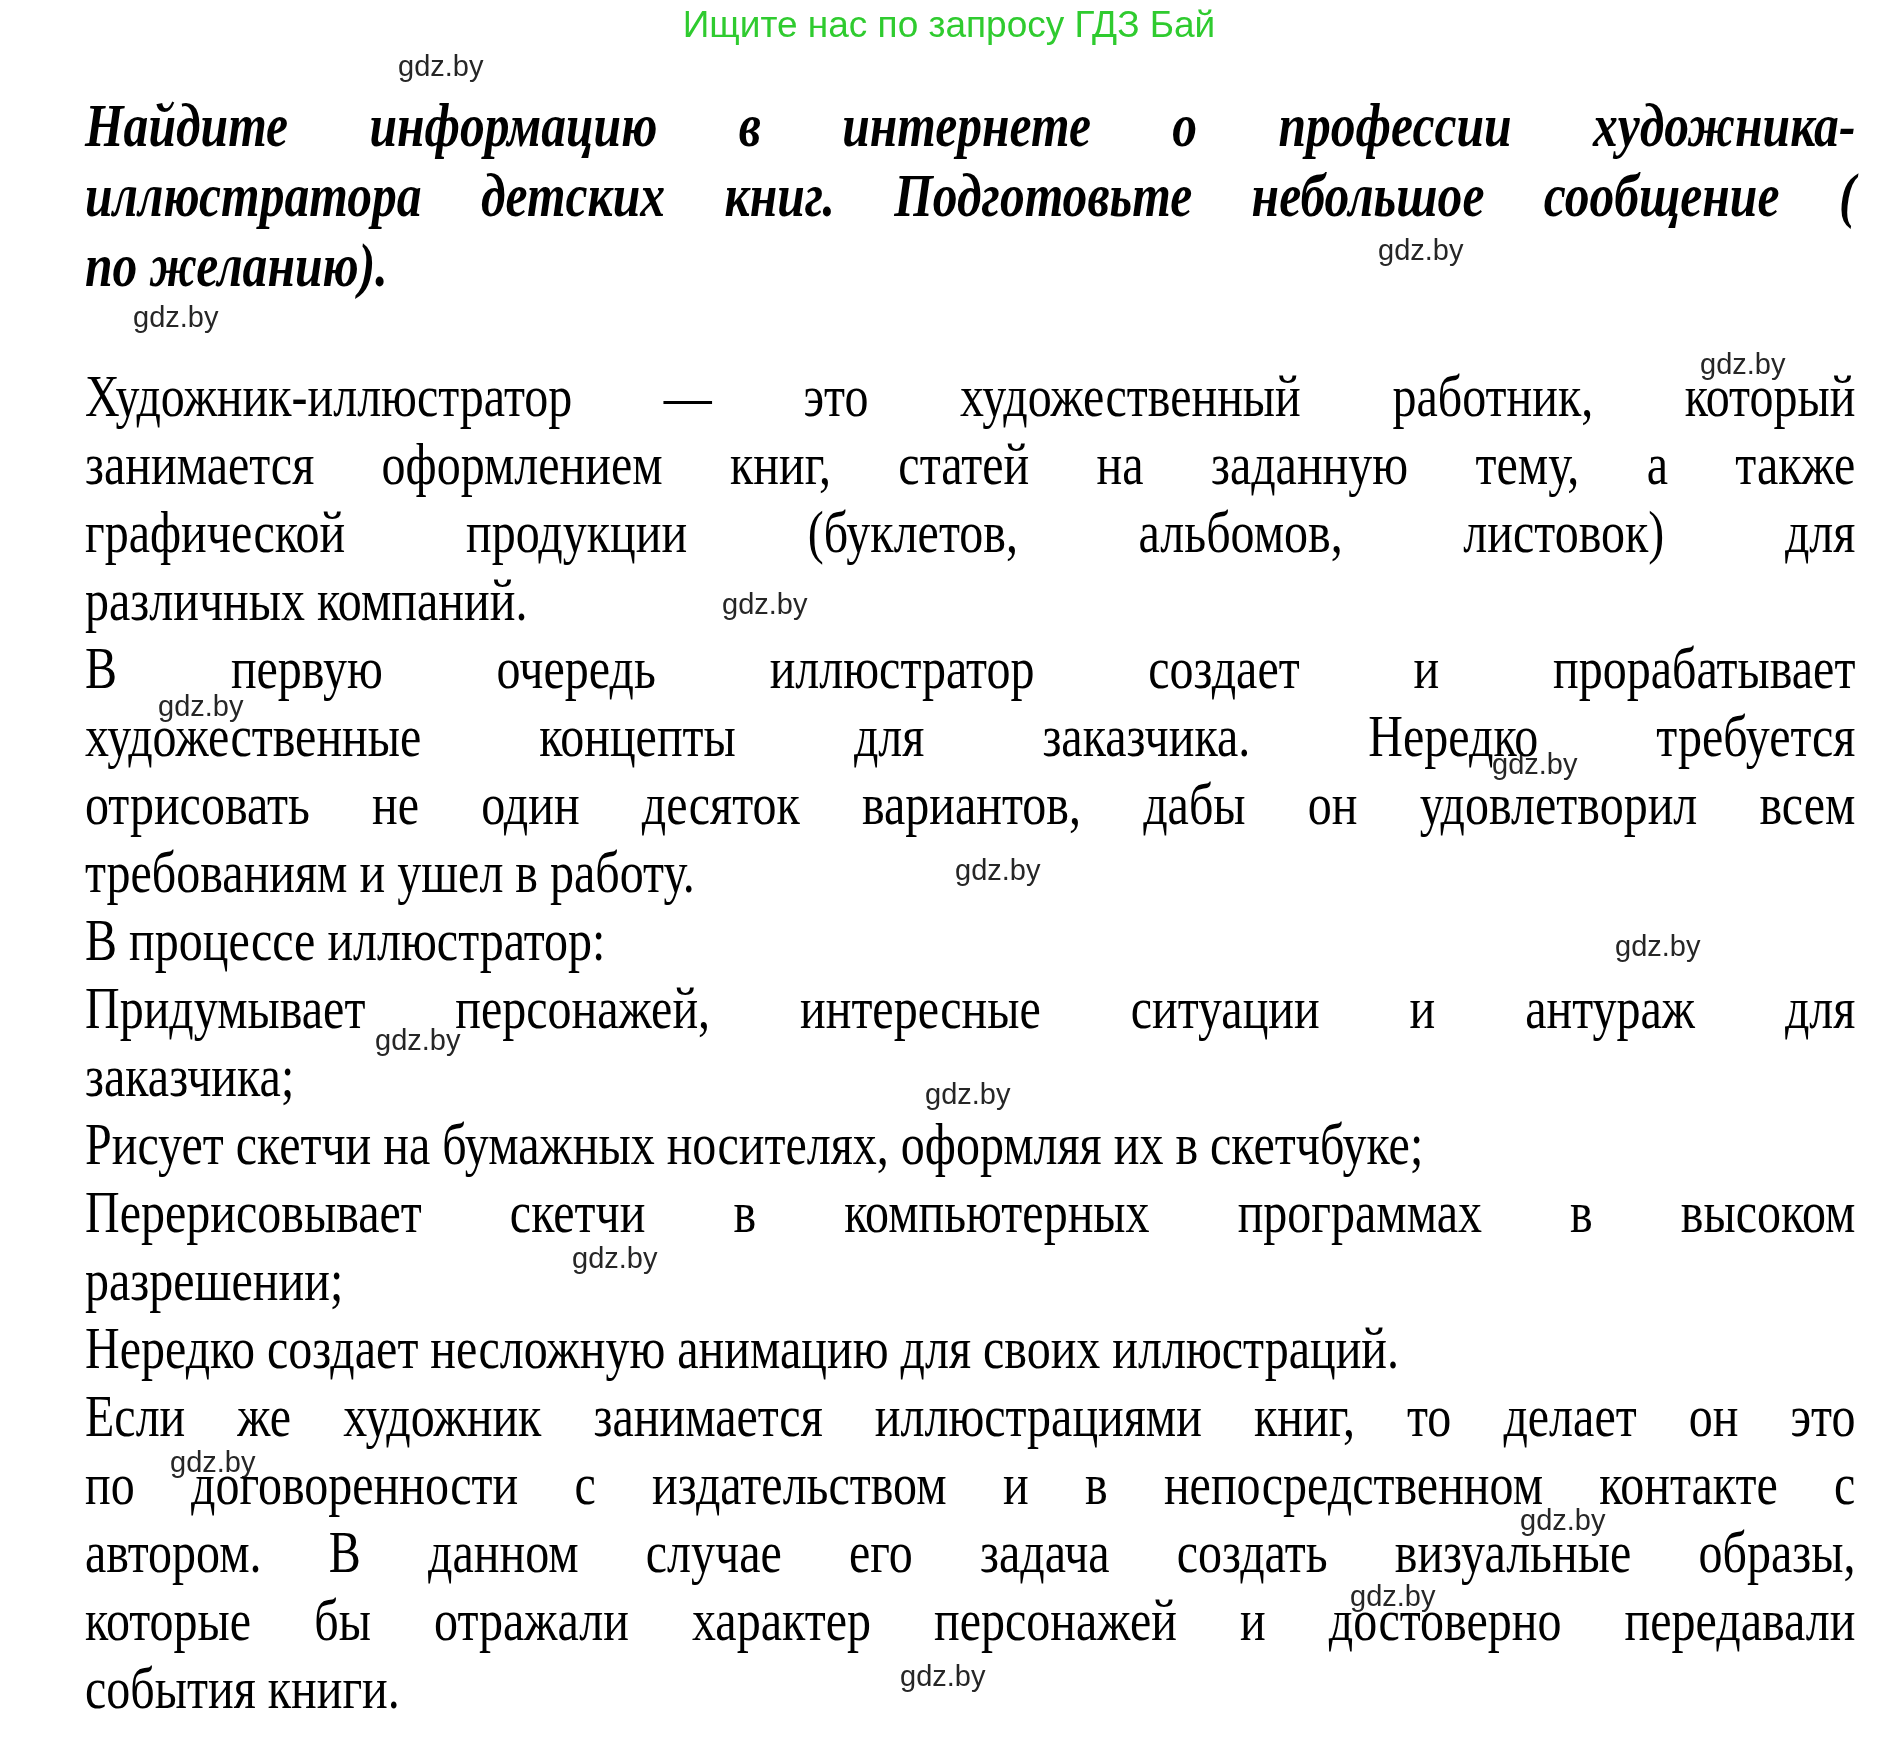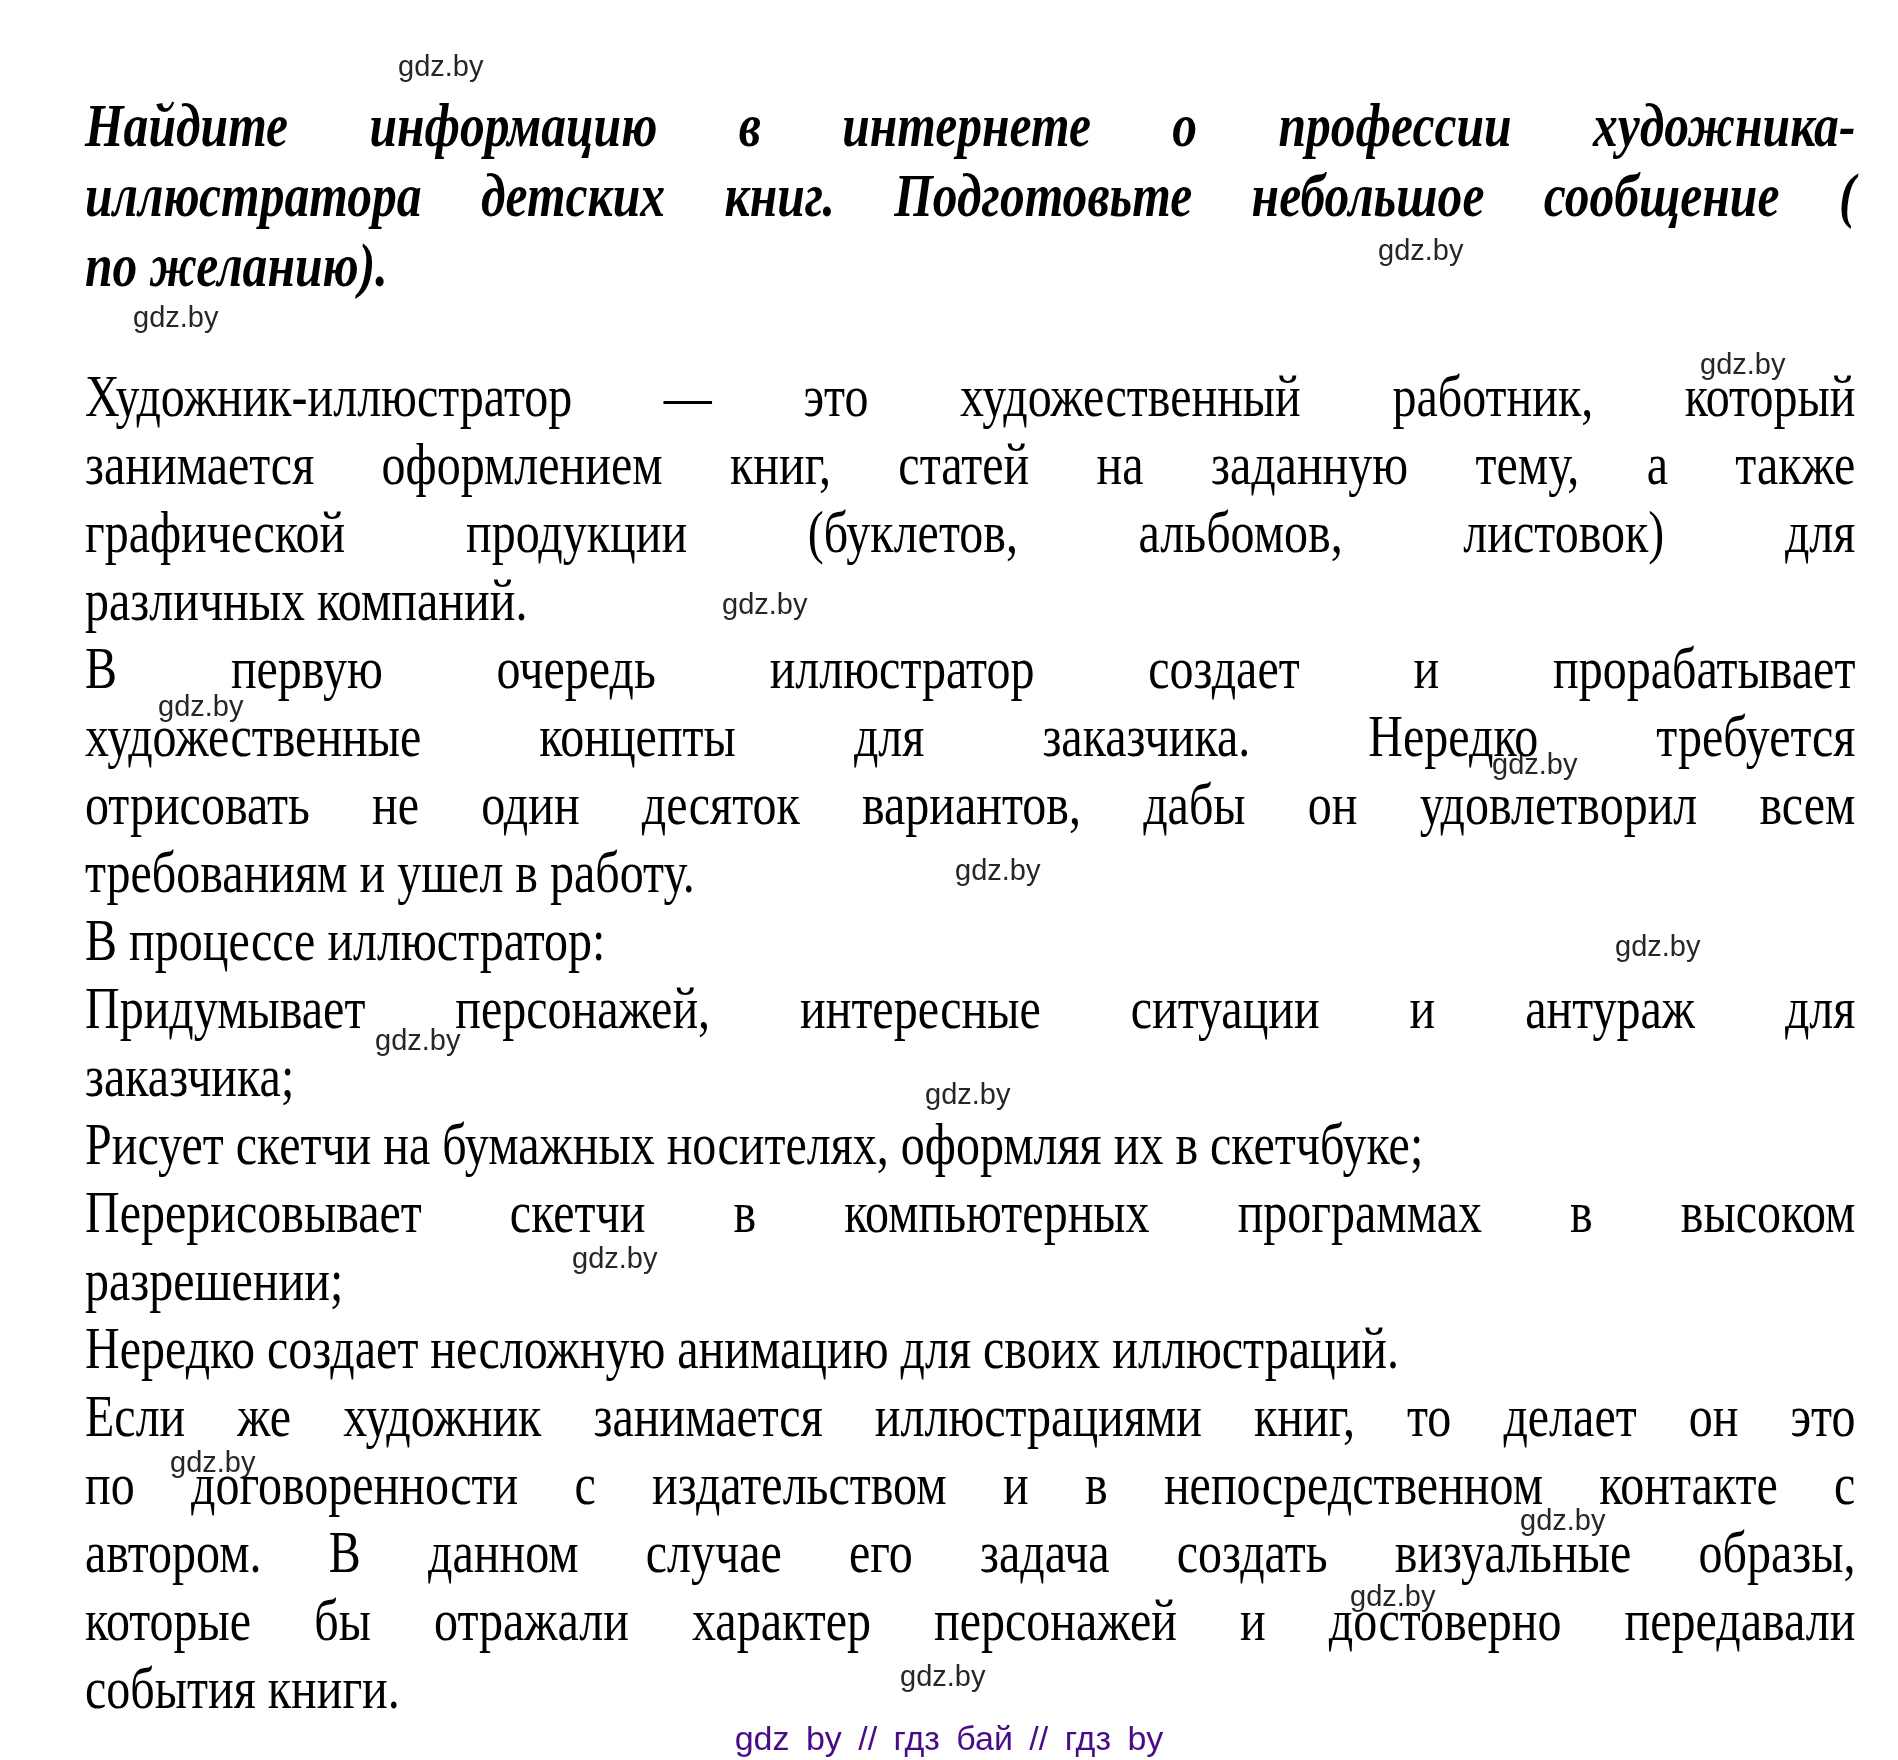--- a/index.html
+++ b/index.html
@@ -80,20 +80,21 @@
     color: #470c86;
     word-spacing: 7px;
     white-space: nowrap;
   }
 </style>
 </head>
 <body>
 
 <div id="page">
 
+  <div class="promo">Ищите нас по запросу ГДЗ Бай</div>
 
   <span class="wm" style="left:398px;  top:52px;">gdz.by</span>
   <span class="wm" style="left:1378px; top:236px;">gdz.by</span>
   <span class="wm" style="left:133px;  top:303px;">gdz.by</span>
   <span class="wm" style="left:1700px; top:350px;">gdz.by</span>
   <span class="wm" style="left:722px;  top:590px;">gdz.by</span>
   <span class="wm" style="left:158px;  top:692px;">gdz.by</span>
   <span class="wm" style="left:1492px; top:750px;">gdz.by</span>
   <span class="wm" style="left:955px;  top:856px;">gdz.by</span>
   <span class="wm" style="left:1615px; top:932px;">gdz.by</span>
@@ -127,15 +128,14 @@
     <div class="jline">Перерисовывает скетчи в компьютерных программах в высоком</div>
     <div class="lline">разрешении;</div>
     <div class="lline">Нередко создает несложную анимацию для своих иллюстраций.</div>
     <div class="jline">Если же художник занимается иллюстрациями книг, то делает он это</div>
     <div class="jline">по договоренности с издательством и в непосредственном контакте с</div>
     <div class="jline">автором. В данном случае его задача создать визуальные образы,</div>
     <div class="jline">которые бы отражали характер персонажей и достоверно передавали</div>
     <div class="lline">события книги.</div>
   </div>
 
-  <div class="footer">gdz by // гдз бай // гдз by</div>
 
 </div>
 
 </body></html>

